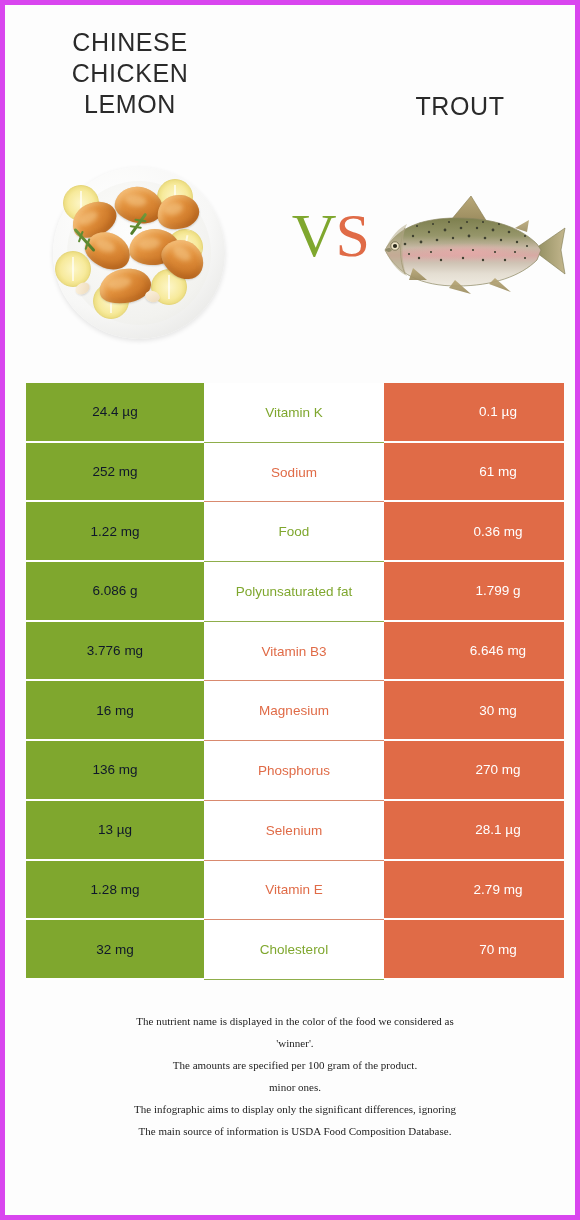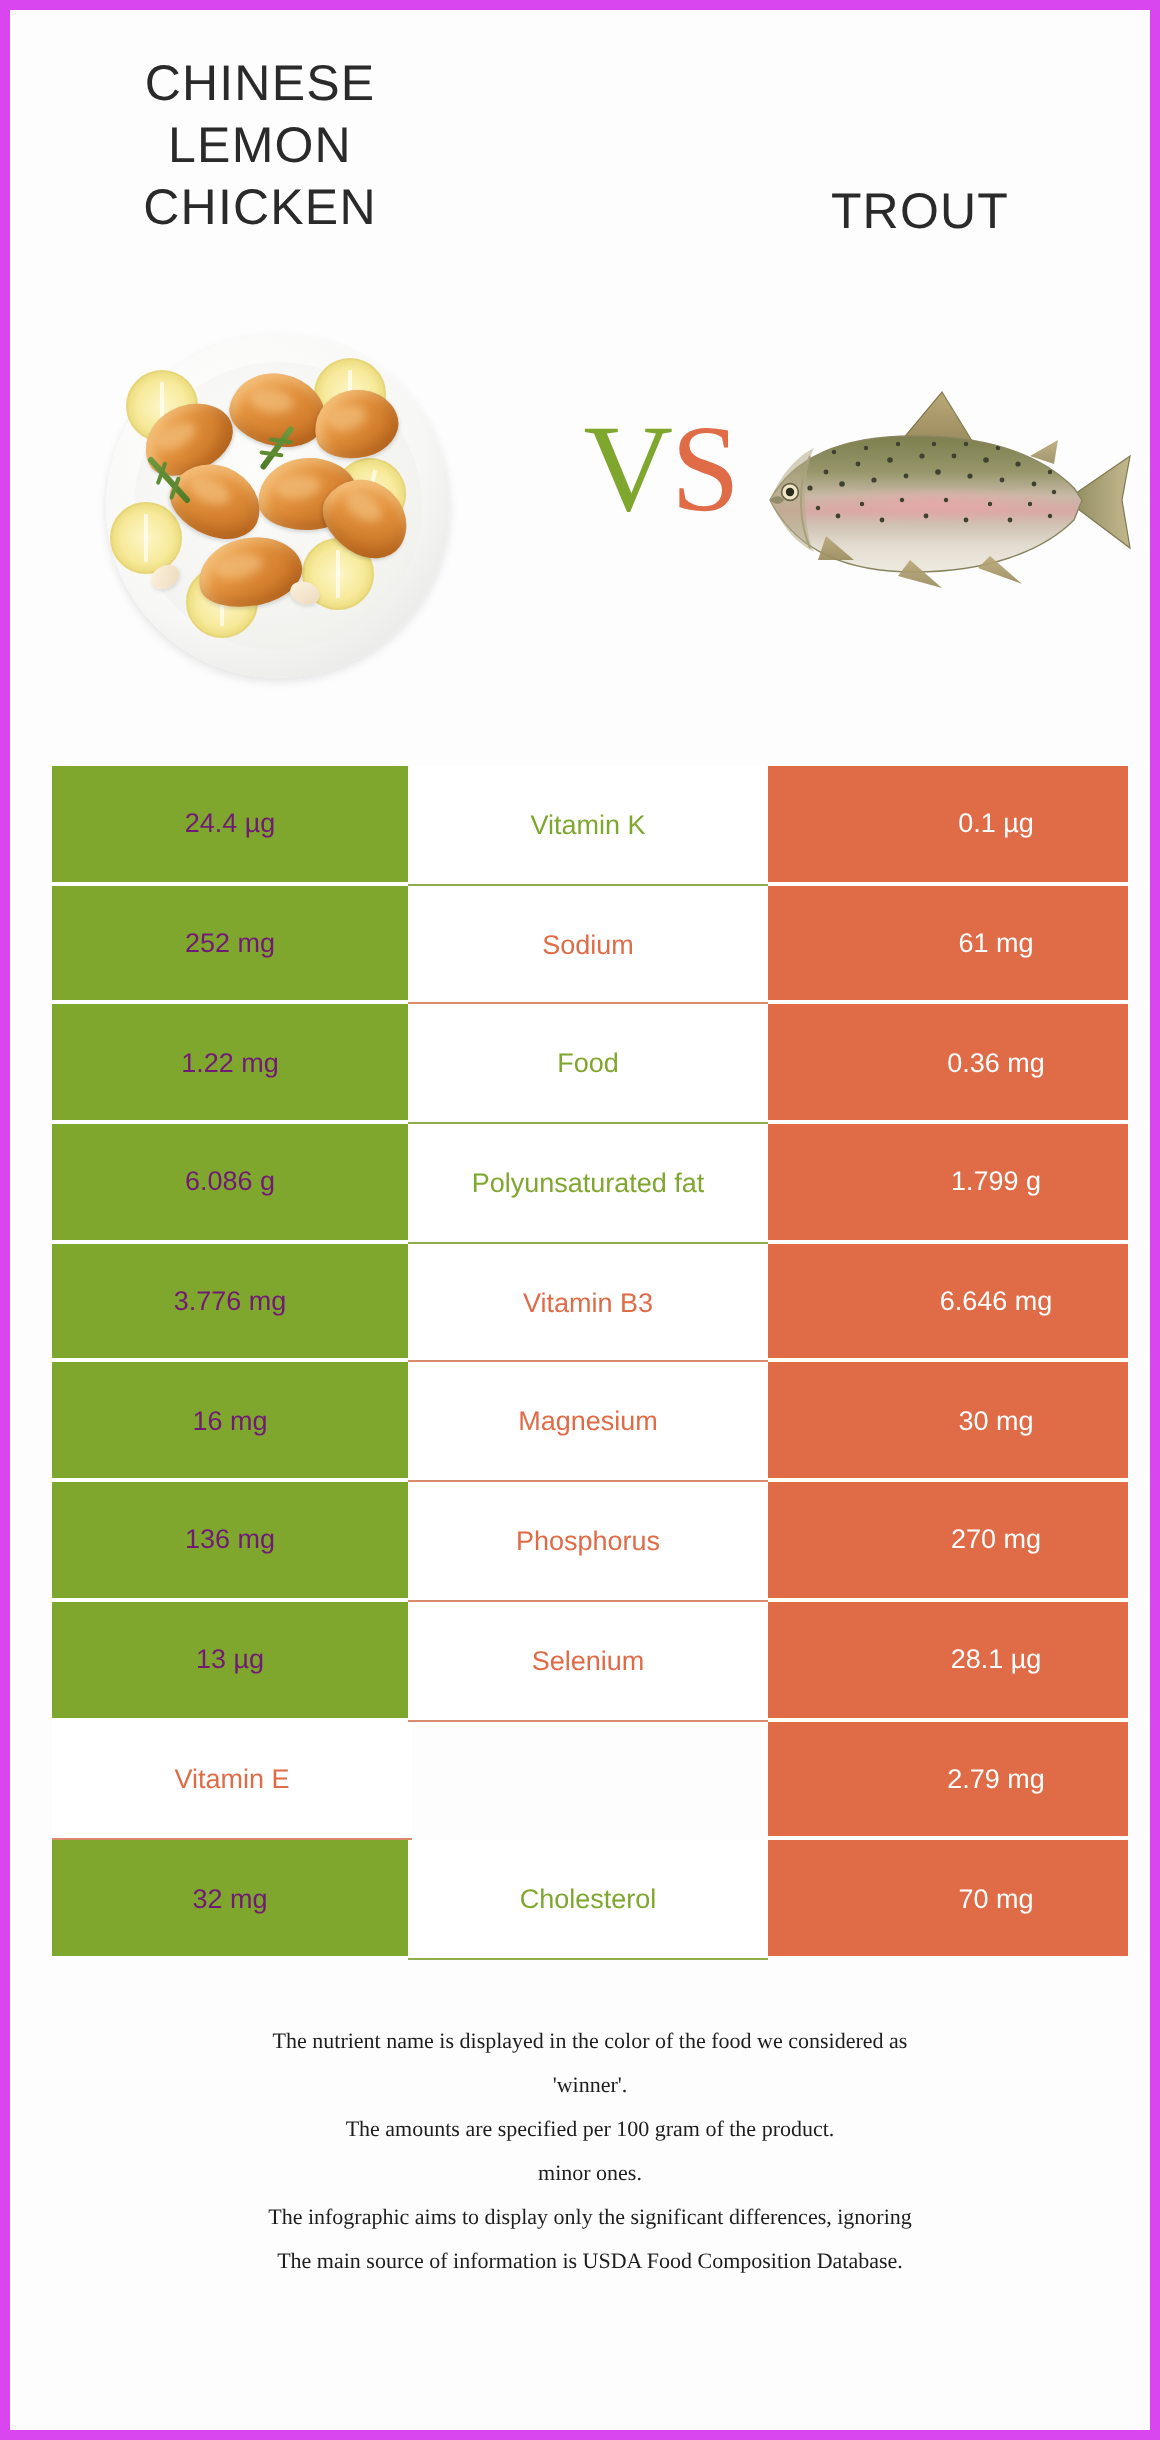--- a/index.html
+++ b/index.html
@@ -206,21 +206,21 @@
     box-sizing: border-box;
     display: flex;
     align-items: center;
     justify-content: center;
     font-family: "Liberation Sans", sans-serif;
     font-size: 13.5px;
   }
   .cell-left {
     width: 178px;
     background: #7FA72E;
-    color: #701a75;
+    color: #0f172a;
     border-bottom: 2px solid #ffffff;
   }
   .cell-right {
     width: 180px;
     background: #E06B47;
     color: #ffffff;
     border-bottom: 2px solid #ffffff;
     margin-left: auto;
     padding-left: 48px;
   }
@@ -246,22 +246,22 @@
   }
 </style>
 </head>
 <body>
 
 <div id="page">
 
   <div class="titles">
     <div class="title title-left">
       <div>CHINESE</div>
+      <div>CHICKEN</div>
       <div>LEMON</div>
-      <div>CHICKEN</div>
     </div>
     <div class="title title-right">TROUT</div>
   </div>
 
   <div class="hero">
 
     <div class="chicken-wrap">
       <div class="plate"></div>
       <div class="plate-inner"></div>
       <div class="lemon l1"></div>
@@ -416,20 +416,21 @@
         <div class="cell cell-left">136 mg</div>
         <div class="cell cell-mid win-right">Phosphorus</div>
         <div class="cell cell-right">270 mg</div>
       </div>
       <div class="row">
         <div class="cell cell-left">13 µg</div>
         <div class="cell cell-mid win-right">Selenium</div>
         <div class="cell cell-right">28.1 µg</div>
       </div>
       <div class="row">
+        <div class="cell cell-left">1.28 mg</div>
         <div class="cell cell-mid win-right">Vitamin E</div>
         <div class="cell cell-right">2.79 mg</div>
       </div>
       <div class="row">
         <div class="cell cell-left">32 mg</div>
         <div class="cell cell-mid win-left">Cholesterol</div>
         <div class="cell cell-right">70 mg</div>
       </div>
     </div>
 

